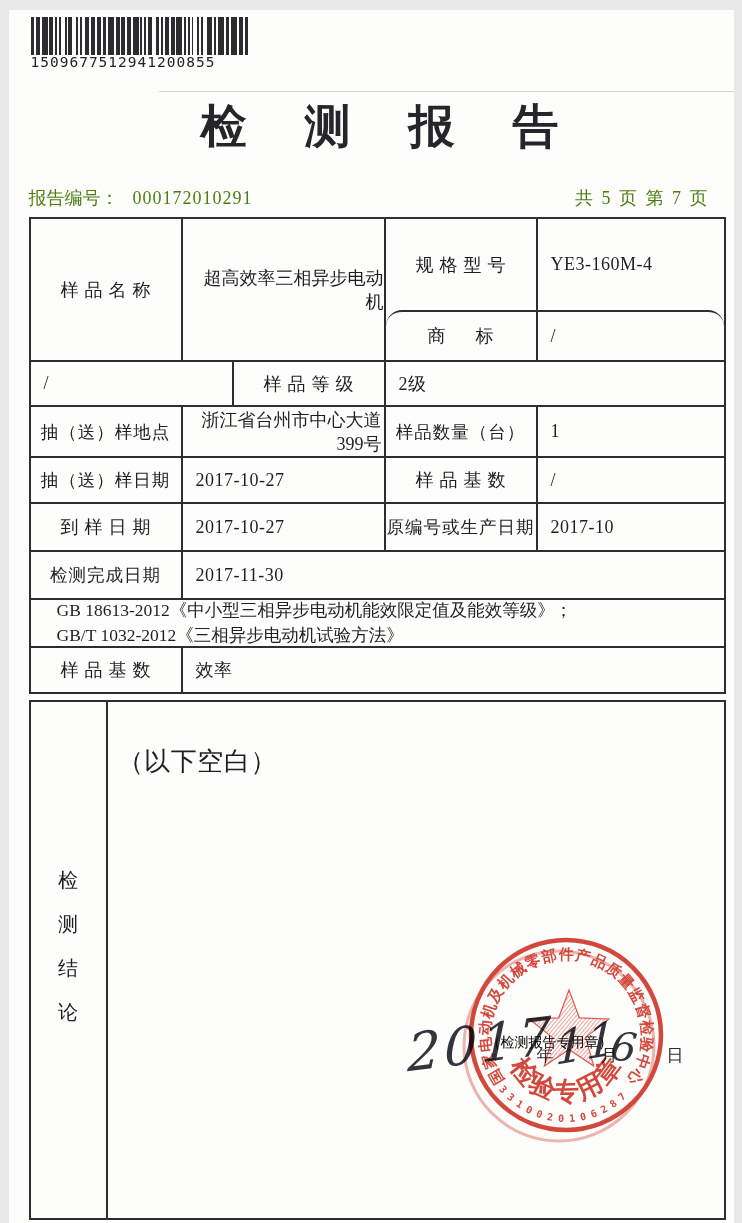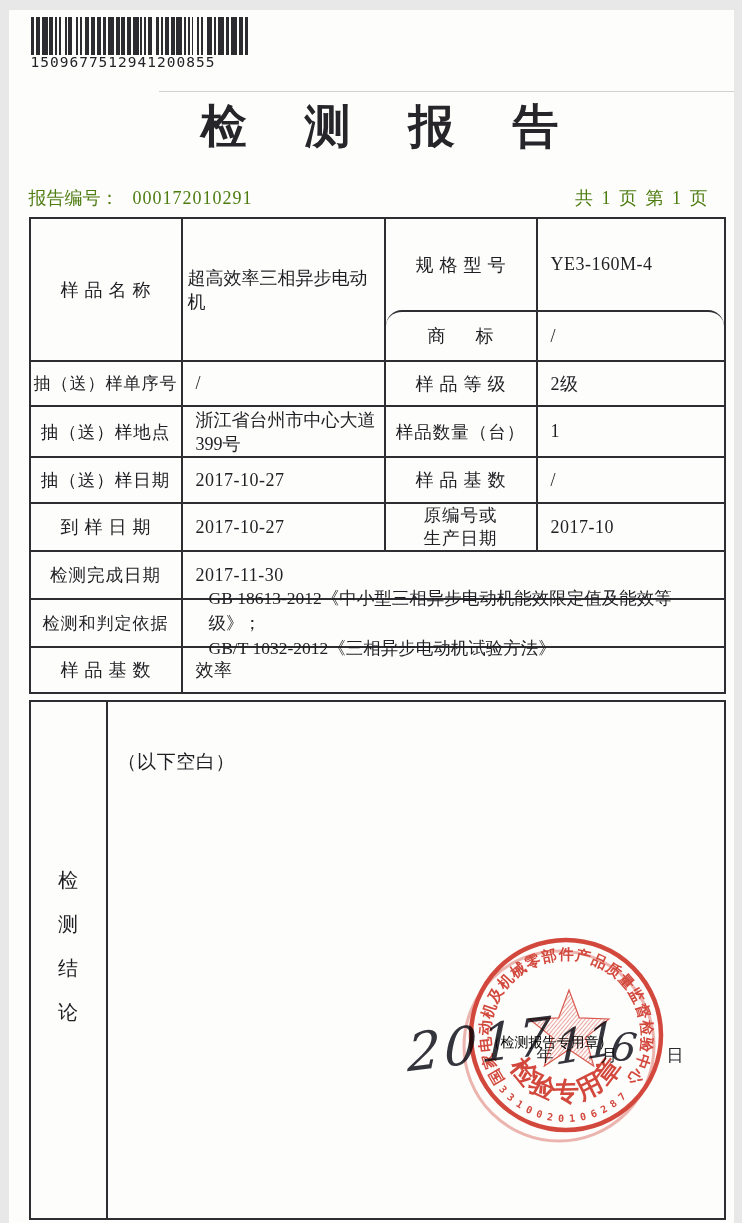--- a/index.html
+++ b/index.html
@@ -25,39 +25,39 @@
   
   .tbl{position:absolute;left:20px;top:207px;width:697px;border:2px solid #2e2e32;box-sizing:border-box;background:transparent;}
   .row{display:flex;box-sizing:border-box;}
   .row + .row{border-top:2px solid #2e2e32;}
   .cell{box-sizing:border-box;display:flex;align-items:center;font-size:18px;}
   .cell.br{border-right:2px solid #2e2e32;}
   .lab{justify-content:center;text-align:center;letter-spacing:1px;}
   .lab.ls6{letter-spacing:6px;padding-left:6px;}
   .val{padding-left:13px;letter-spacing:.5px;}
   .w1{width:152px;flex:none;}
-  .w2{width:203px;flex:none;}
+  .w2{width:203px;flex:none;text-align:right;}
   .w3{width:152px;flex:none;}
   .w4{flex:1;}
   .stack{flex:1;display:flex;flex-direction:column;}
   .stack .srow{display:flex;box-sizing:border-box;}
   .stack .srow + .srow{border-top:2px solid #2e2e32;border-radius:16px;}
-  .two-line{flex-direction:column;justify-content:center;line-height:23px;font-size:17.5px;}
+  .two-line{flex-direction:row;justify-content:center;line-height:23px;font-size:17.5px;}
   .basis-val{flex-direction:column;align-items:flex-start;justify-content:center;
     font-size:17.5px;line-height:25px;letter-spacing:0;padding-left:26px;padding-right:4px;}
   
   .concl{position:absolute;left:20px;top:690px;width:697px;height:520px;
     border:2px solid #2e2e32;box-sizing:border-box;display:flex;}
   .concl-label{width:77px;flex:none;border-right:2px solid #2e2e32;box-sizing:border-box;
     display:flex;flex-direction:column;align-items:center;justify-content:center;gap:17px;
     font-size:20px;transform:translateY(0);}
   .concl-label span{display:block;transform:translateY(-14px);}
   .concl-body{flex:1;padding:40px 12px 0 10px;box-sizing:border-box;}
   .concl-para{font-size:19px;line-height:39px;letter-spacing:.6px;text-indent:2em;width:600px;}
-  .concl-blank{font-size:19px;line-height:39px;letter-spacing:.6px;}
+  .concl-blank{font-size:26px;line-height:39px;letter-spacing:.6px;}
   
   .stamp{position:absolute;left:447px;top:915px;width:220px;height:220px;
     mix-blend-mode:multiply;opacity:.93;z-index:3;}
   .stamp-note{position:absolute;left:478px;top:1024px;width:160px;font-size:14px;color:#000000;
     z-index:2;letter-spacing:0;}
   .date-unit{position:absolute;top:1034px;font-size:17px;color:#2a2a2e;z-index:2;}
   .du-y{left:528px;} .du-m{left:592px;} .du-d{left:658px;}
   .hand{position:absolute;color:#34343c;font-style:italic;z-index:4;
     font-family:"DejaVu Serif","Liberation Serif",serif;mix-blend-mode:multiply;}
   .hand-year{left:398px;top:1004px;font-size:52px;transform:rotate(-7deg) skewX(-8deg);letter-spacing:4px;}
@@ -113,42 +113,41 @@
   <div class="barcode-digits">1509677512941200855</div>
 
   <div class="faint-line"></div>
 
   <div class="doc-title">检测报告</div>
 
   <div class="report-line">
     <span class="left">
       <span>报告编号：</span><span class="num">000172010291</span>
     </span>
-    <span class="right">共 1 页 第 1 页</span>
+    <span class="right">共 5 页 第 7 页</span>
   </div>
 
   <div class="tbl">
 
     <div class="row" style="height:141px">
       <div class="cell br lab ls6 w1">样品名称</div>
       <div class="cell br val w2" style="padding-left:5px;letter-spacing:0;">超高效率三相异步电动机</div>
       <div class="stack">
         <div class="srow" style="height:91px">
           <div class="cell br lab ls6 w3" style="height:100%">规格型号</div>
           <div class="cell val w4" style="height:100%">YE3-160M-4</div>
         </div>
         <div class="srow" style="flex:1">
           <div class="cell br lab ls6 w3" style="height:100%">商　标</div>
           <div class="cell val w4" style="height:100%">/</div>
         </div>
       </div>
     </div>
 
     <div class="row" style="height:45px">
-      <div class="cell br lab w1" style="font-size:17px">抽（送）样单序号</div>
       <div class="cell br val w2">/</div>
       <div class="cell br lab ls6 w3">样品等级</div>
       <div class="cell val w4">2级</div>
     </div>
 
     <div class="row" style="height:51px">
       <div class="cell br lab w1" style="font-size:17.5px">抽（送）样地点</div>
       <div class="cell br val w2" style="line-height:24px;letter-spacing:0;padding-right:2px">浙江省台州市中心大道399号</div>
       <div class="cell br lab w3" style="font-size:17.5px">样品数量（台）</div>
       <div class="cell val w4">1</div>
@@ -170,21 +169,20 @@
       </div>
       <div class="cell val w4">2017-10</div>
     </div>
 
     <div class="row" style="height:48px">
       <div class="cell br lab w1" style="font-size:17.5px">检测完成日期</div>
       <div class="cell val" style="flex:1">2017-11-30</div>
     </div>
 
     <div class="row" style="height:48px">
-      <div class="cell br lab w1" style="font-size:17px">检测和判定依据</div>
       <div class="cell basis-val" style="flex:1">
         <span>GB 18613-2012《中小型三相异步电动机能效限定值及能效等级》；</span>
         <span>GB/T 1032-2012《三相异步电动机试验方法》</span>
       </div>
     </div>
 
     <div class="row" style="height:46px">
       <div class="cell br lab ls6 w1">样品基数</div>
       <div class="cell val" style="flex:1">效率</div>
     </div>

